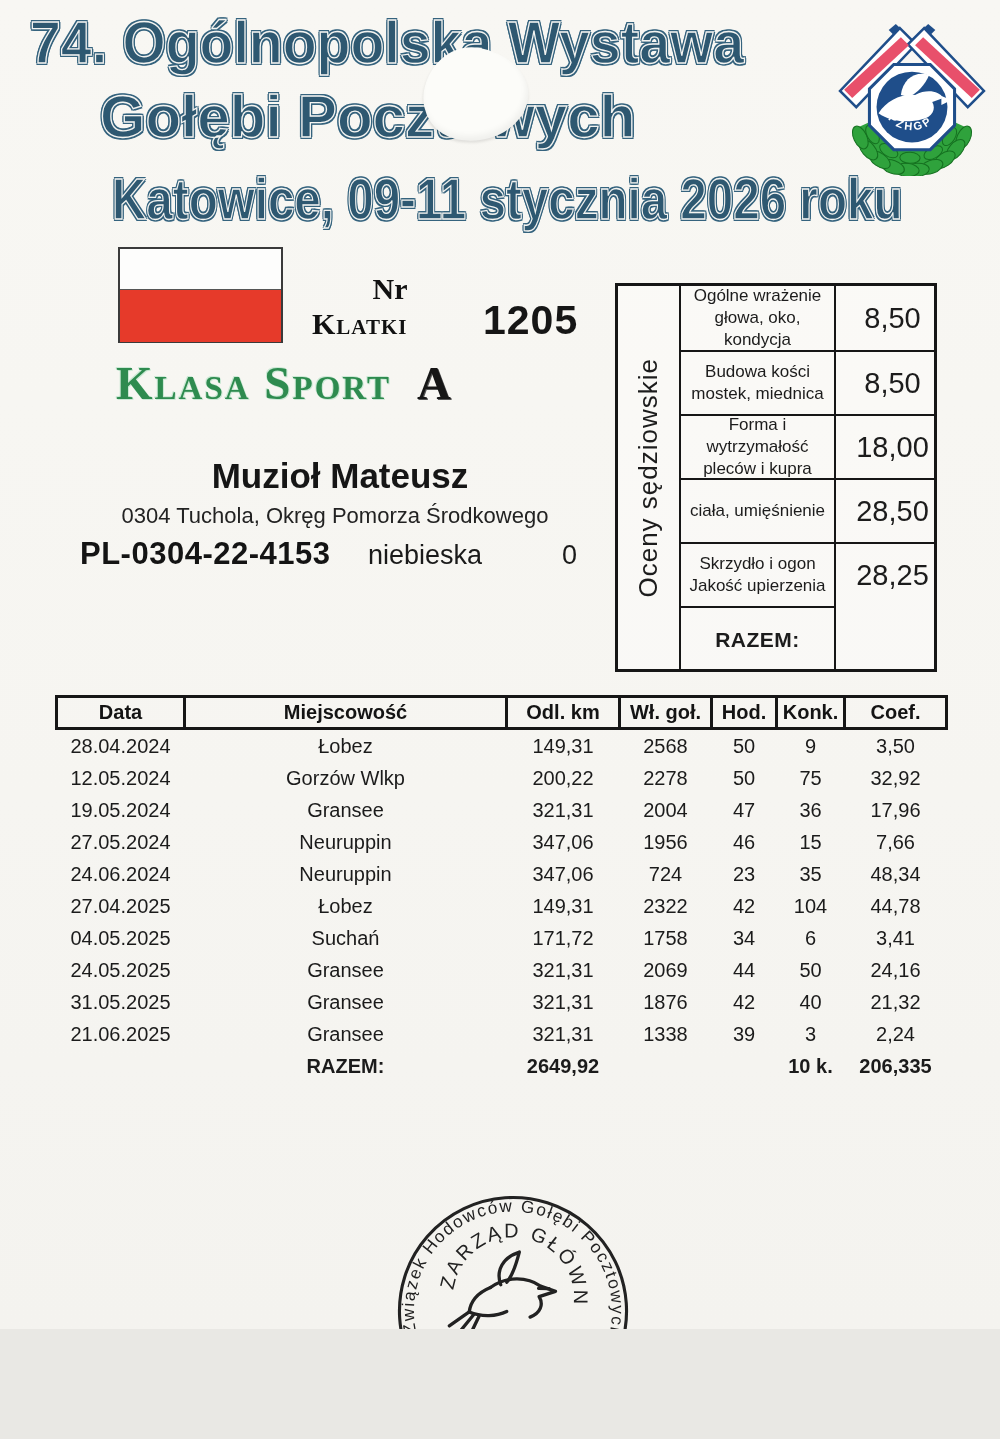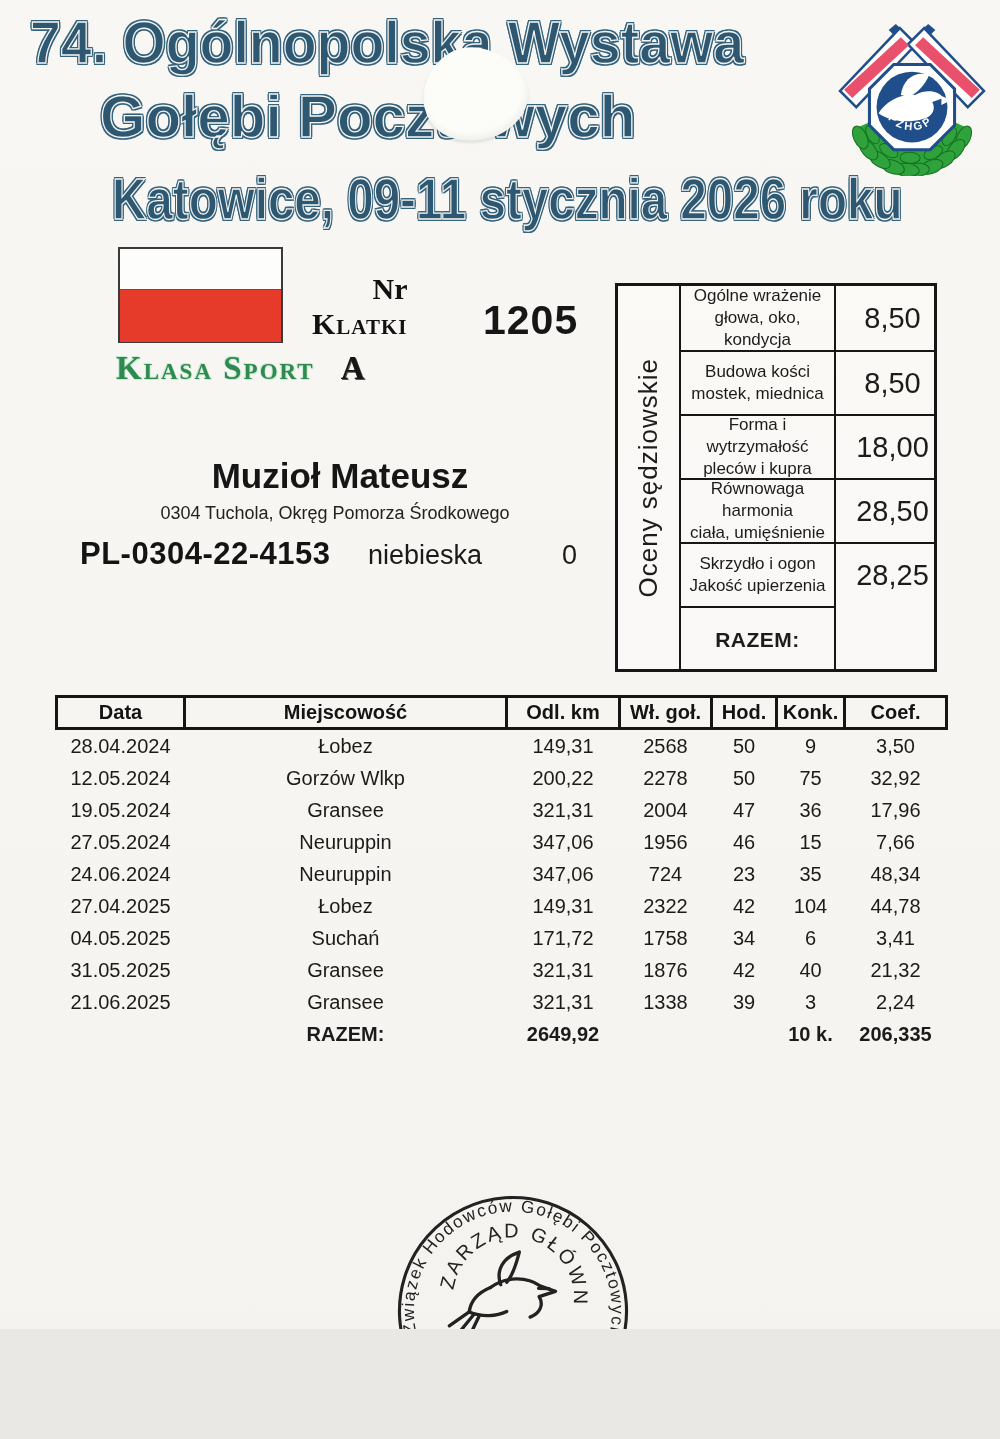--- a/index.html
+++ b/index.html
@@ -26,27 +26,27 @@
 
   
   .flag{left:118px;top:247px;width:165px;height:96px;border:2px solid #3a3a3a;box-sizing:border-box;background:#fff;}
   .flag .white{height:44%;background:#fdfdfc;}
   .flag .red{height:56%;background:#e63a2a;border-top:1.5px solid #555;}
 
   .nrk{left:312px;top:272px;font-family:"Liberation Serif",serif;font-weight:bold;font-size:30px;line-height:1.15;color:#111;text-align:right;}
   .nrk .sc{font-variant:small-caps;letter-spacing:1px;}
   .cage-number{left:483px;top:297px;font-size:41px;font-weight:bold;letter-spacing:1px;color:#161616;}
 
-  .klasa{left:116px;top:352px;font-family:"Liberation Serif",serif;font-weight:bold;
-         font-variant:small-caps;font-size:33px;line-height:1;white-space:nowrap;}
+  .klasa{left:116px;top:360px;font-family:"Liberation Serif",serif;font-weight:bold;
+         font-variant:small-caps;font-size:47px;line-height:1;white-space:nowrap;}
   .klasa .green{color:#2e8b4f;text-shadow:0 0 1px #bfe2cb,1px 1px 0 #cde9d6,-1px -1px 0 #cde9d6;letter-spacing:2px;}
   .klasa .letterA{color:#161616;margin-left:26px;text-shadow:1px 1px 0 #555;}
 
   .owner-name{left:80px;top:456px;width:520px;text-align:center;font-weight:bold;font-size:35px;color:#161616;}
-  .owner-address{left:55px;top:503px;width:560px;text-align:center;font-size:18px;color:#222;}
+  .owner-address{left:55px;top:503px;width:560px;text-align:center;font-size:22px;color:#222;}
   .ring{left:80px;top:536px;font-weight:bold;font-size:31px;letter-spacing:.5px;color:#141414;}
   .feather{left:368px;top:540px;font-size:27px;}
   .sexcode{left:562px;top:540px;font-size:27px;}
 
   
   .judge-box{left:615px;top:283px;width:322px;height:389px;border:3px solid #161616;box-sizing:border-box;display:flex;background:rgba(255,255,255,.35);}
   .jside{width:63px;border-right:2.5px solid #161616;display:flex;align-items:center;justify-content:center;box-sizing:border-box;}
   .vtext{writing-mode:vertical-rl;transform:rotate(180deg);font-size:26px;color:#1c1c1c;letter-spacing:1px;}
   .jgrid{flex:1;display:grid;grid-template-columns:1fr 98px;grid-template-rows:repeat(5,64px) 1fr;}
   .jcrit{border-right:2.5px solid #161616;border-top:2.5px solid #161616;display:flex;flex-direction:column;
@@ -157,21 +157,20 @@
           <span>Budowa kości</span>
           <span>mostek, miednica</span>
         </div>
         <div class="jscore">8,50</div>
         <div class="jcrit">
           <span>Forma i wytrzymałość</span>
           <span>pleców i kupra</span>
         </div>
         <div class="jscore">18,00</div>
         <div class="jcrit">
-          <span>Równowaga harmonia</span>
           <span>ciała, umięśnienie</span>
         </div>
         <div class="jscore">28,50</div>
         <div class="jcrit">
           <span>Skrzydło i ogon</span>
           <span>Jakość upierzenia</span>
         </div>
         <div class="jscore">28,25</div>
         <div class="jcrit jtotal">RAZEM:</div>
       </div>
@@ -256,20 +255,29 @@
         <tr>
           <td>04.05.2025</td>
           <td>Suchań</td>
           <td>171,72</td>
           <td>1758</td>
           <td>34</td>
           <td>6</td>
           <td>3,41</td>
         </tr>
         <tr>
+          <td>24.05.2025</td>
+          <td>Gransee</td>
+          <td>321,31</td>
+          <td>2069</td>
+          <td>44</td>
+          <td>50</td>
+          <td>24,16</td>
+        </tr>
+        <tr>
           <td>31.05.2025</td>
           <td>Gransee</td>
           <td>321,31</td>
           <td>1876</td>
           <td>42</td>
           <td>40</td>
           <td>21,32</td>
         </tr>
         <tr>
           <td>21.06.2025</td>

